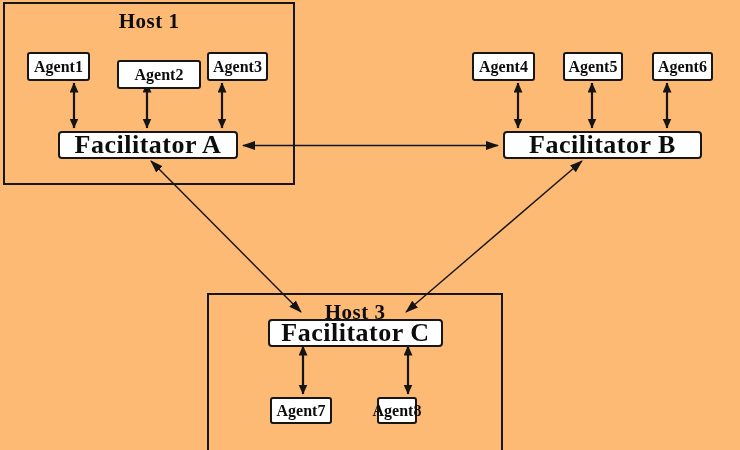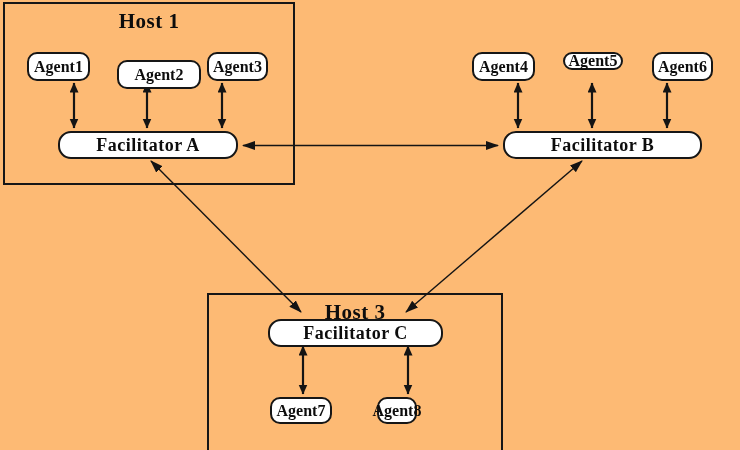--- a/index.html
+++ b/index.html
@@ -34,37 +34,37 @@
     box-sizing:border-box;
     border:2px solid #161616;
     background:#ffffff;
     display:flex;
     align-items:center;
     justify-content:center;
     font-weight:bold;
     white-space:nowrap;
   }
   .agent{
-    border-radius:10px;
+    border-radius:3px;
     font-size:16px;
   }
   .facilitator{
-    border-radius:13px;
-    font-size:18px;
+    border-radius:4px;
+    font-size:26px;
     letter-spacing:0.5px;
   }
   
   #host1{left:3px;top:2px;width:292px;height:183px;}
   #host2{left:443px;top:2px;width:293px;height:183px;}
   #host3{left:207px;top:265px;width:296px;height:179px;margin-top:28px;}
   #agent1{left:27px;top:52px;width:63px;height:29px;}
   #agent2{left:117px;top:60px;width:84px;height:29px;}
   #agent3{left:207px;top:52px;width:61px;height:29px;}
   #agent4{left:472px;top:52px;width:63px;height:29px;}
-  #agent5{left:563px;top:52px;width:60px;height:18px;}
+  #agent5{left:563px;top:52px;width:60px;height:29px;}
   #agent6{left:652px;top:52px;width:61px;height:29px;}
   #facA{left:58px;top:131px;width:180px;height:28px;}
   #facB{left:503px;top:131px;width:199px;height:28px;}
   #facC{left:268px;top:319px;width:175px;height:28px;}
   #agent7{left:270px;top:397px;width:62px;height:27px;}
   #agent8{left:377px;top:397px;width:40px;height:27px;}
 </style>
 </head>
 <body>
 

